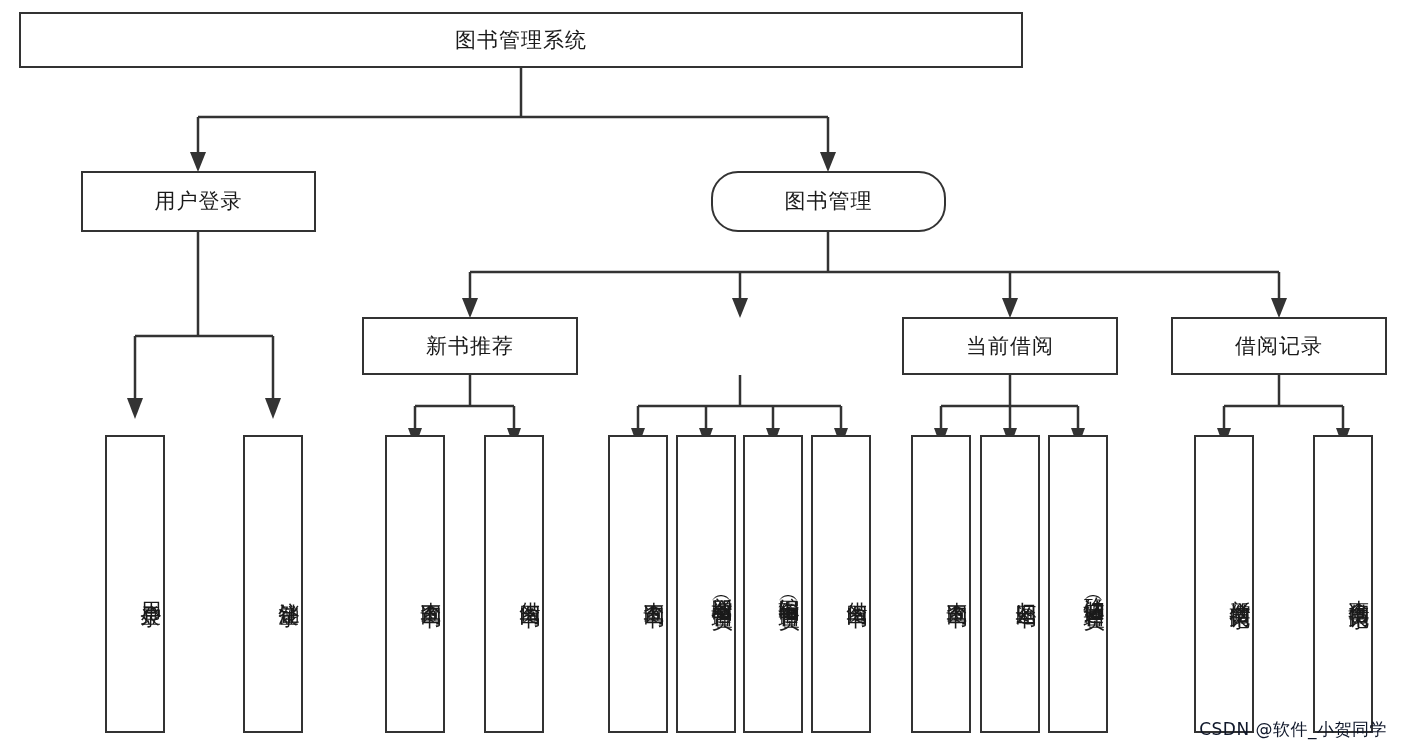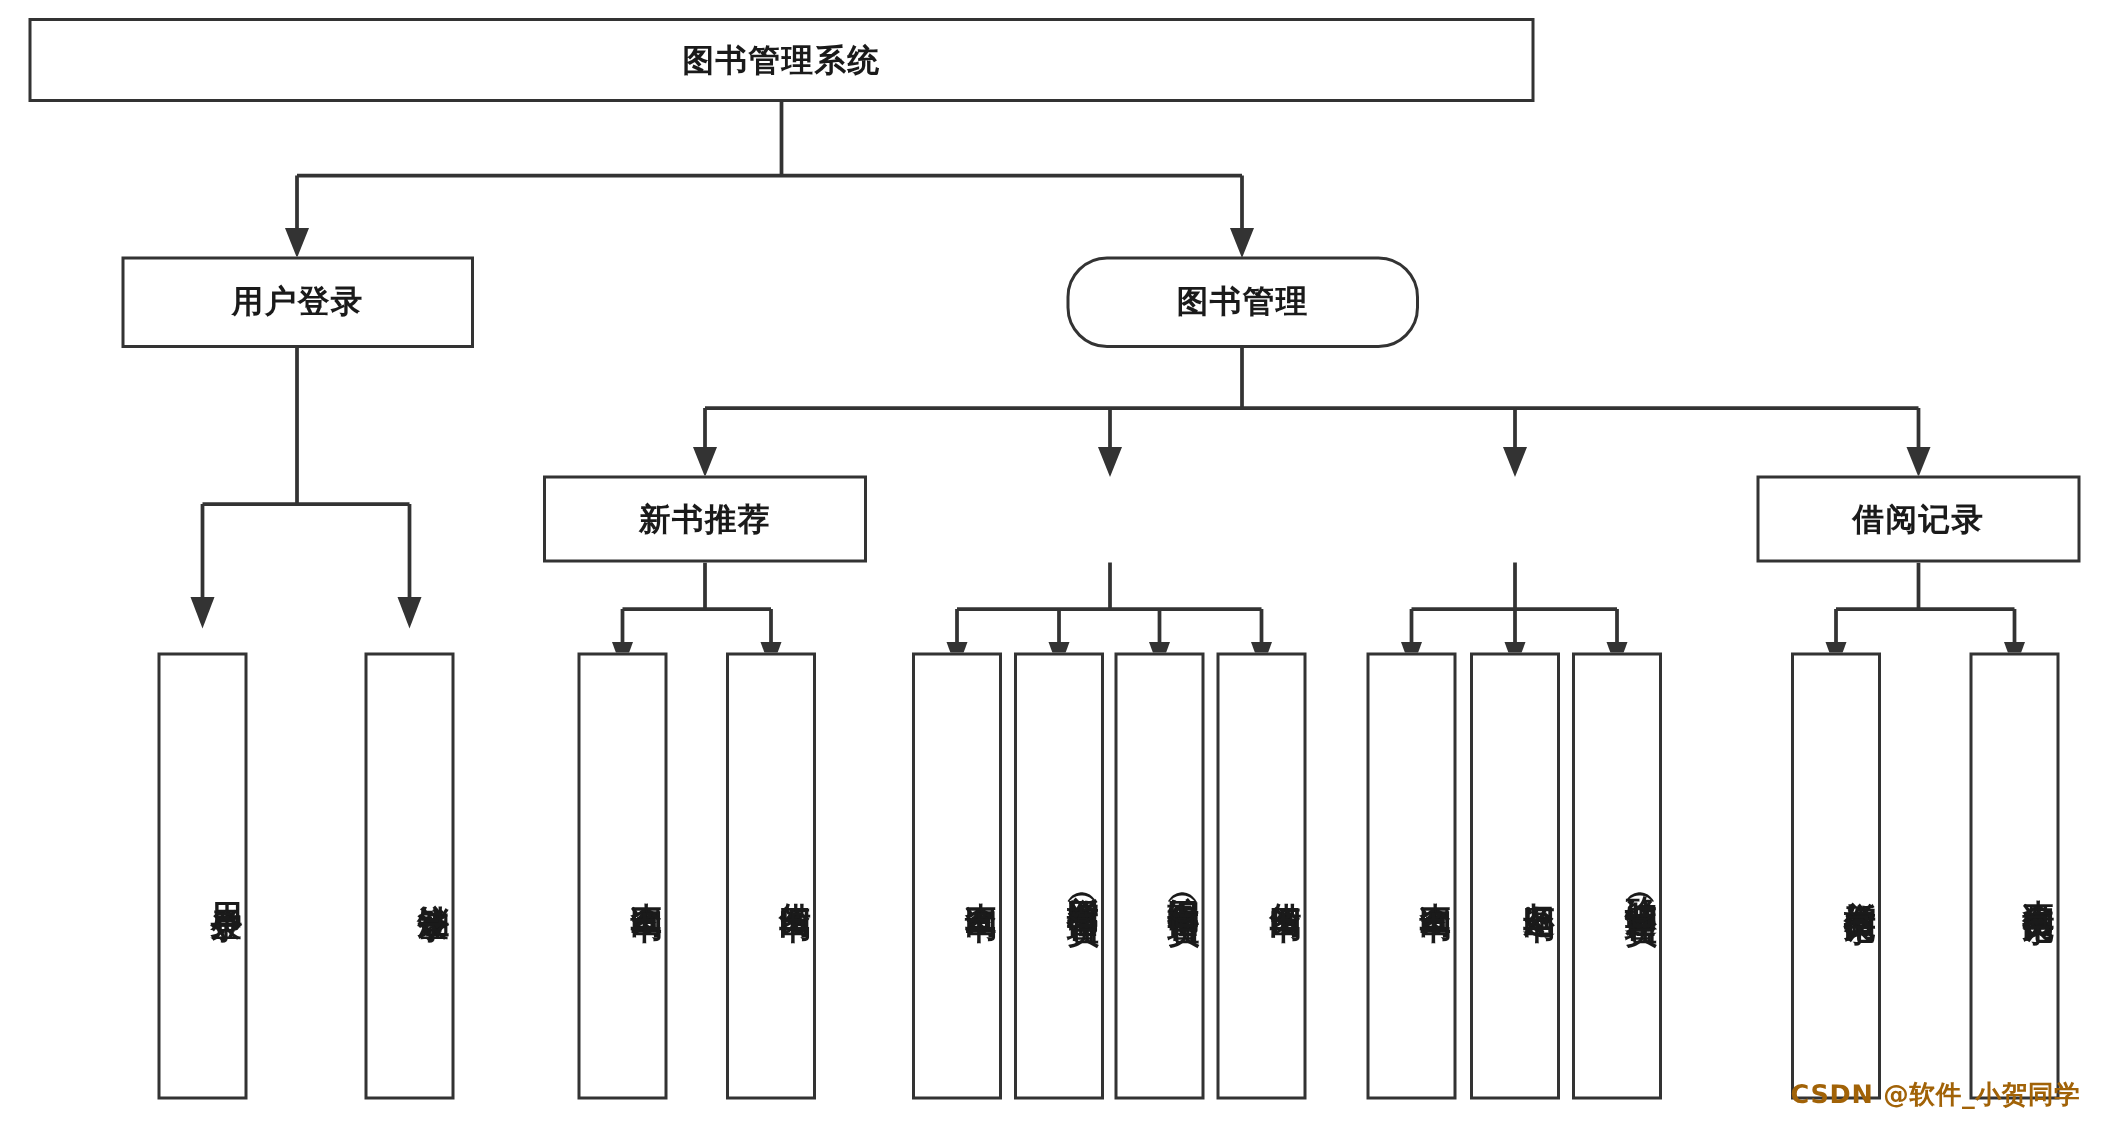--- a/index.html
+++ b/index.html
@@ -11,21 +11,20 @@
     width: 1405px;
     height: 747px;
     font-family: "DejaVu Sans", "Liberation Sans", sans-serif;
     overflow: hidden;
   }
   #diagram-root {
     position: relative;
     width: 1395px;
     height: 747px;
     background: #ffffff;
-    font-weight: bold;
   }
   svg.wires {
     position: absolute;
     left: 0;
     top: 0;
     width: 1405px;
     height: 747px;
     pointer-events: none;
   }
   .node {
@@ -54,21 +53,21 @@
   .node-label {
     display: block;
     white-space: pre;
     line-height: 1.15;
   }
   .watermark {
     position: absolute;
     right: 8px;
     bottom: 6px;
     font-size: 17px;
-    color: #a16207;
+    color: #0f172a;
     letter-spacing: 0.5px;
     white-space: nowrap;
     margin-top: 40px;
   }
 </style>
 </head>
 <body>
 
 <div id="diagram-root">
 
@@ -147,20 +146,23 @@
   <div class="node horizontal" style="left:81px; top:171px; width:235px; height:61px;">
     <span class="node-label">用户登录</span>
   </div>
   <div class="node horizontal" style="left:711px; top:171px; width:235px; height:61px;border-radius:27px;">
     <span class="node-label">图书管理</span>
   </div>
 
   <div class="node horizontal" style="left:362px; top:317px; width:216px; height:58px;text-align:right;">
     <span class="node-label">新书推荐</span>
   </div>
+  <div class="node horizontal" style="left:902px; top:317px; width:216px; height:58px;">
+    <span class="node-label">当前借阅</span>
+  </div>
   <div class="node horizontal" style="left:1171px; top:317px; width:216px; height:58px;">
     <span class="node-label">借阅记录</span>
   </div>
 
   <div class="node vertical" style="left:105px; top:435px; width:60px; height:298px;">
     <span class="node-label">用户登录</span>
   </div>
   <div class="node vertical" style="left:243px; top:435px; width:60px; height:298px;">
     <span class="node-label">注销登录</span>
   </div>

